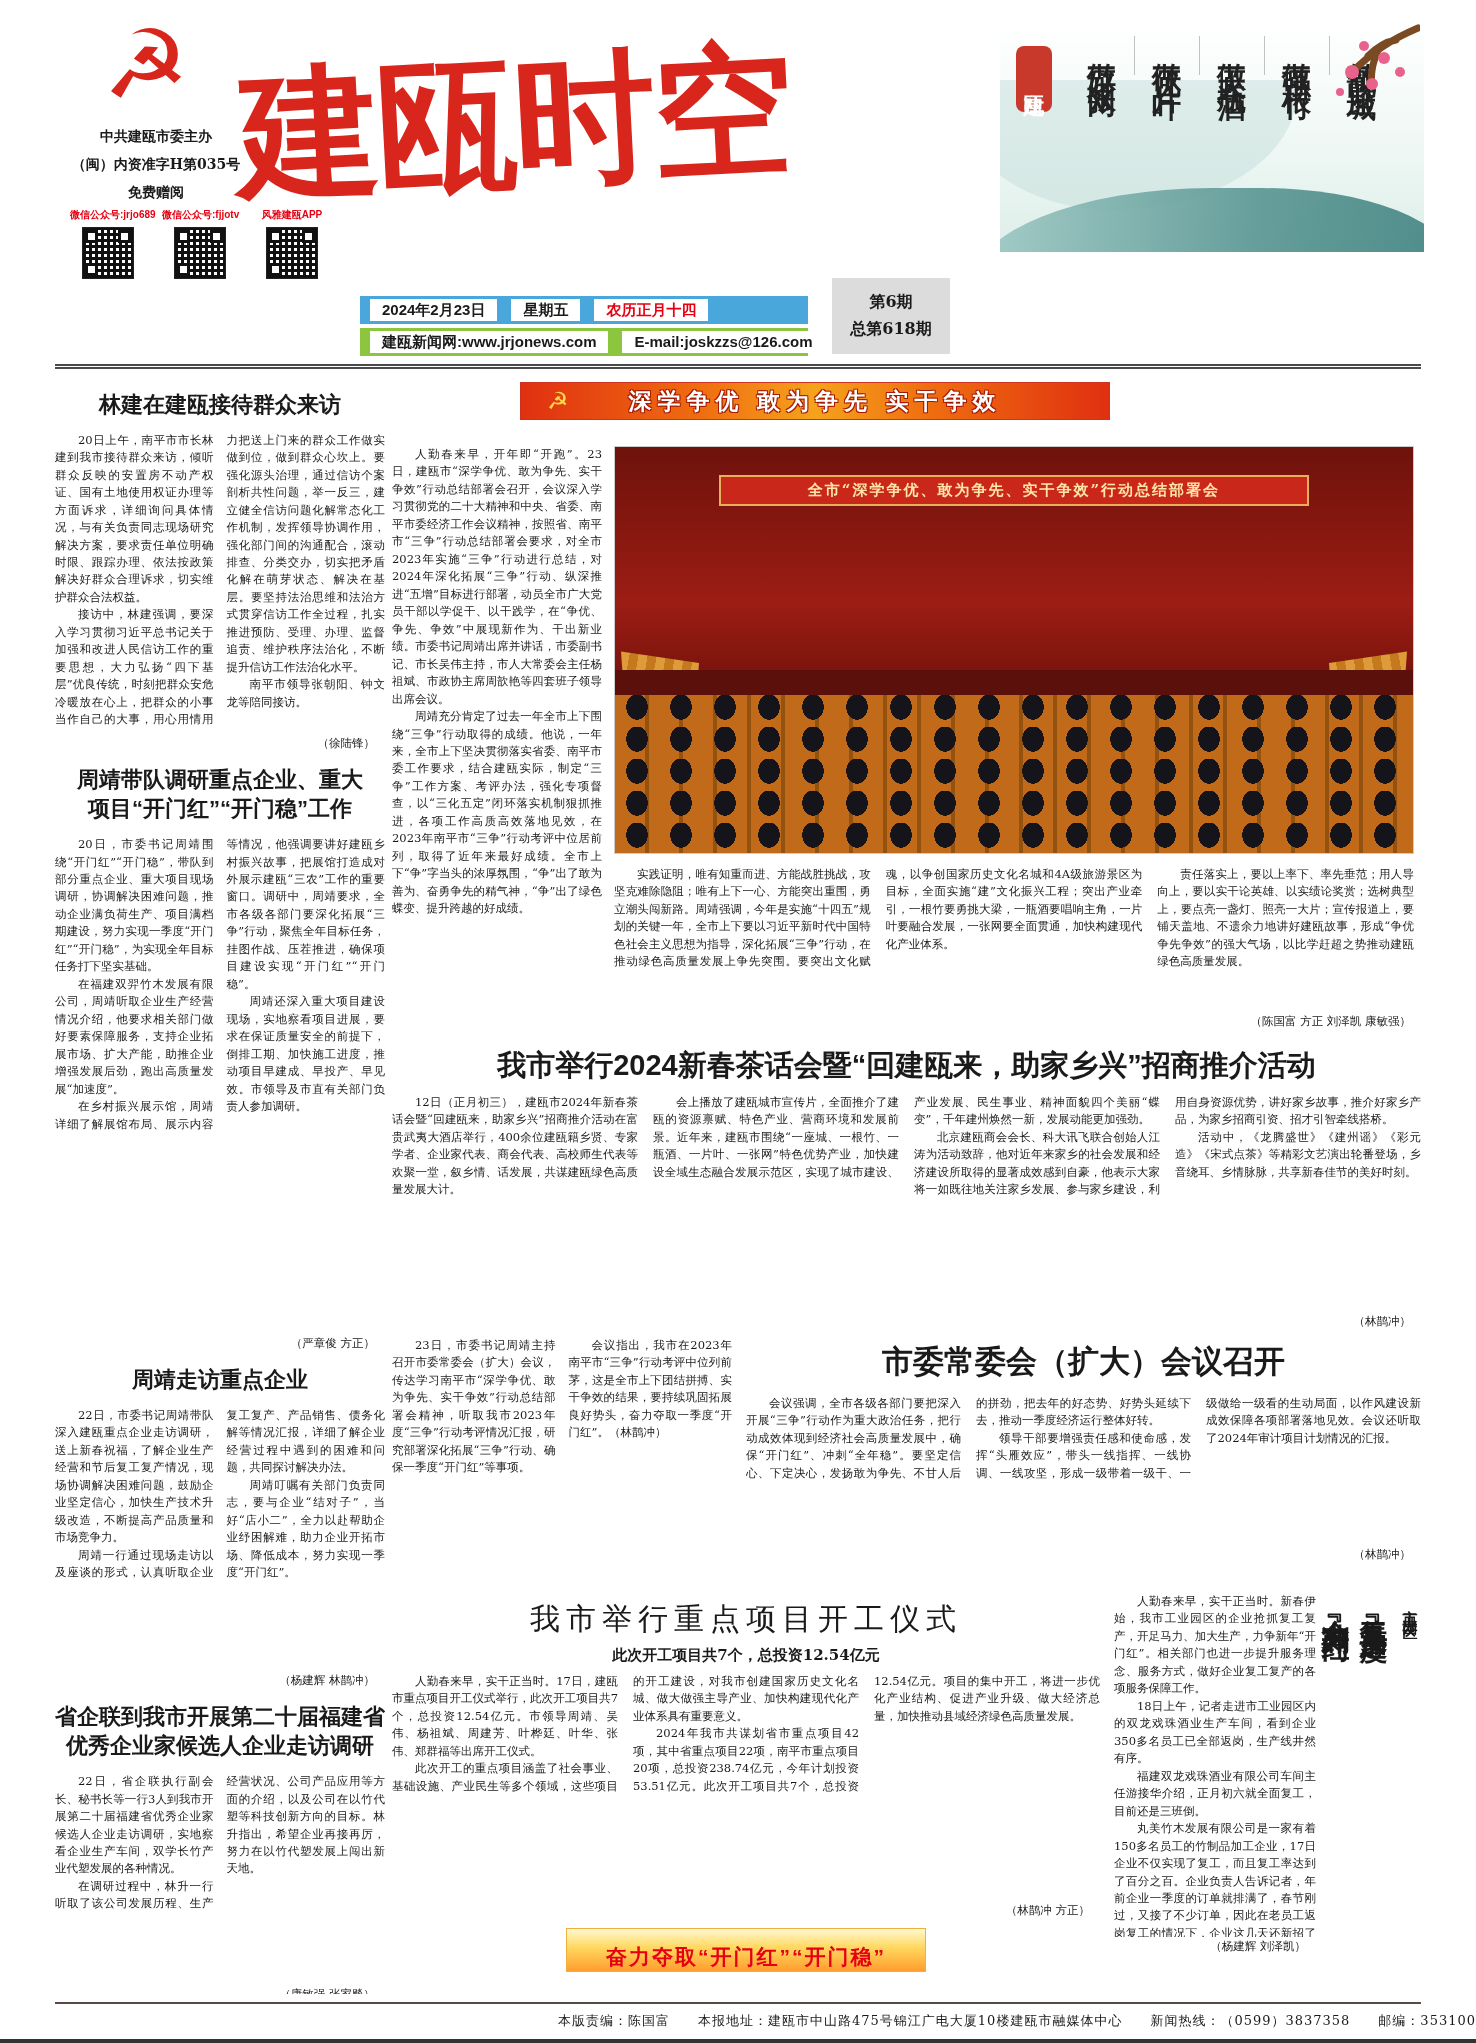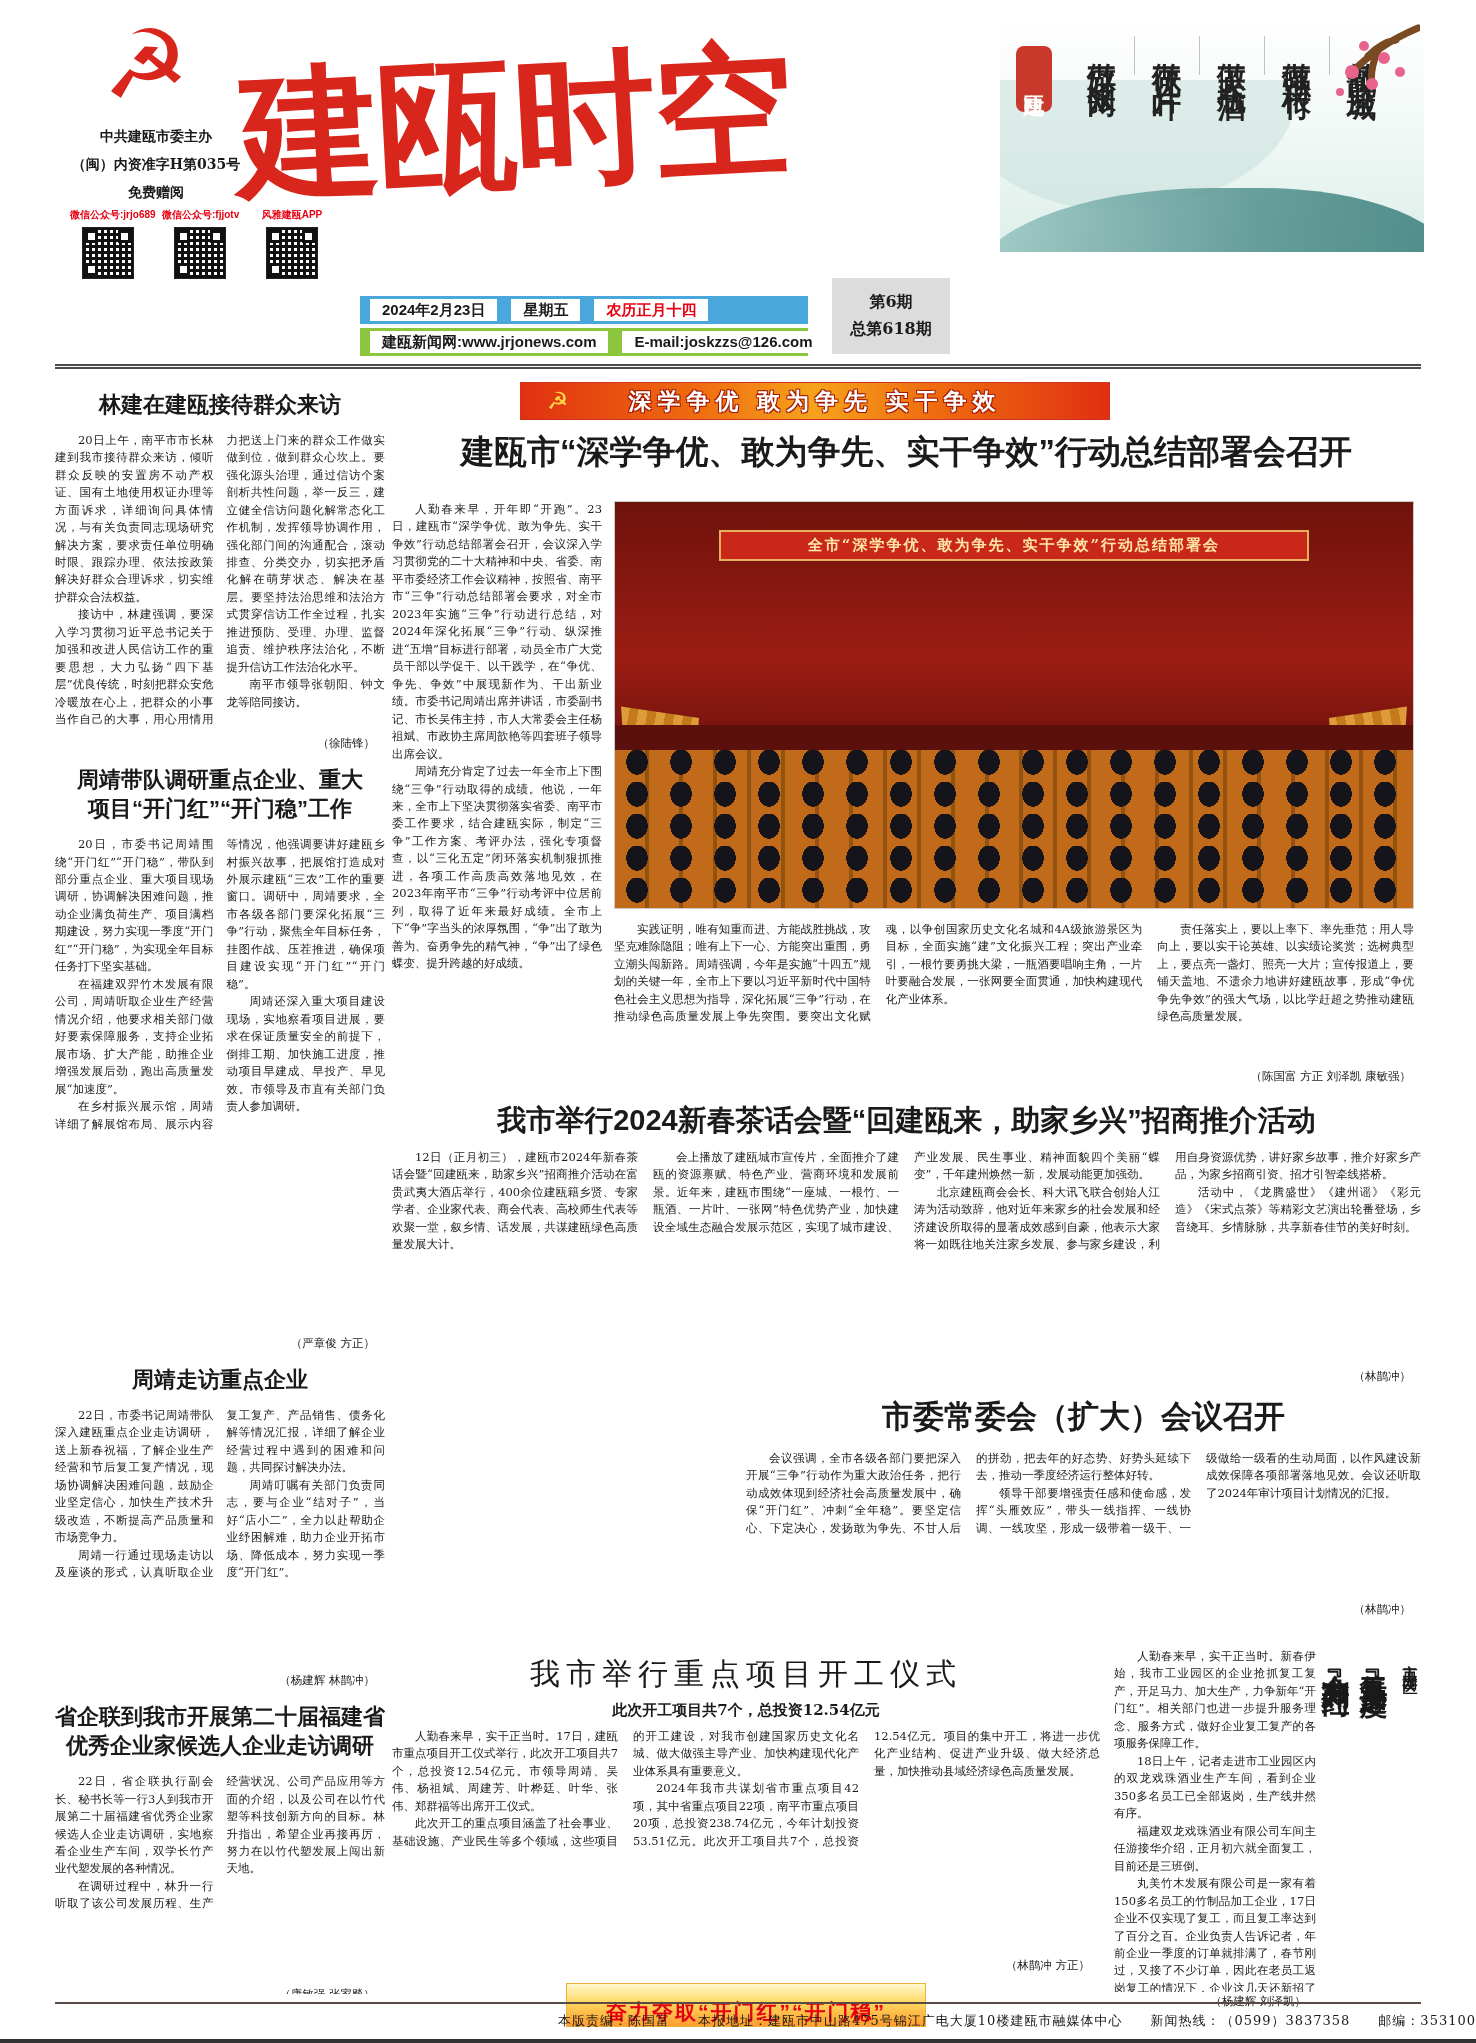--- a/index.html
+++ b/index.html
@@ -262,21 +262,20 @@
     </div>
   </div>
 
   <div class="main-col">
 
     <div class="banner">
       <span class="be">☭</span>
       <span class="bt">深学争优  敢为争先  实干争效</span>
     </div>
 
-    <h1 class="main-hl">建瓯市“深学争优、敢为争先、实干争效”行动总结部署会召开</h1>
 
     <div class="feature">
       <div class="lead-col body">
           <p>人勤春来早，开年即“开跑”。23日，建瓯市“深学争优、敢为争先、实干争效”行动总结部署会召开，会议深入学习贯彻党的二十大精神和中央、省委、南平市委经济工作会议精神，按照省、南平市“三争”行动总结部署会要求，对全市2023年实施“三争”行动进行总结，对2024年深化拓展“三争”行动、纵深推进“五增”目标进行部署，动员全市广大党员干部以学促干、以干践学，在“争优、争先、争效”中展现新作为、干出新业绩。市委书记周靖出席并讲话，市委副书记、市长吴伟主持，市人大常委会主任杨祖斌、市政协主席周歆艳等四套班子领导出席会议。</p>
           <p>周靖充分肯定了过去一年全市上下围绕“三争”行动取得的成绩。他说，一年来，全市上下坚决贯彻落实省委、南平市委工作要求，结合建瓯实际，制定“三争”工作方案、考评办法，强化专项督查，以“三化五定”闭环落实机制狠抓推进，各项工作高质高效落地见效，在2023年南平市“三争”行动考评中位居前列，取得了近年来最好成绩。全市上下“争”字当头的浓厚氛围，“争”出了敢为善为、奋勇争先的精气神，“争”出了绿色蝶变、提升跨越的好成绩。</p>
         </div>
       <div class="photo">
         <div class="ph-stage"></div>
         <div class="ph-flag l"></div>
         <div class="ph-flag r"></div>
@@ -296,20 +295,24 @@
     <h2 class="tea-hl">我市举行2024新春茶话会暨“回建瓯来，助家乡兴”招商推介活动</h2>
     <div class="tea-body body">
         <p>12日（正月初三），建瓯市2024年新春茶话会暨“回建瓯来，助家乡兴”招商推介活动在富贵武夷大酒店举行，400余位建瓯籍乡贤、专家学者、企业家代表、商会代表、高校师生代表等欢聚一堂，叙乡情、话发展，共谋建瓯绿色高质量发展大计。</p>
         <p>会上播放了建瓯城市宣传片，全面推介了建瓯的资源禀赋、特色产业、营商环境和发展前景。近年来，建瓯市围绕“一座城、一根竹、一瓶酒、一片叶、一张网”特色优势产业，加快建设全域生态融合发展示范区，实现了城市建设、产业发展、民生事业、精神面貌四个美丽“蝶变”，千年建州焕然一新，发展动能更加强劲。</p>
         <p>北京建瓯商会会长、科大讯飞联合创始人江涛为活动致辞，他对近年来家乡的社会发展和经济建设所取得的显著成效感到自豪，他表示大家将一如既往地关注家乡发展、参与家乡建设，利用自身资源优势，讲好家乡故事，推介好家乡产品，为家乡招商引资、招才引智牵线搭桥。</p>
         <p>活动中，《龙腾盛世》《建州谣》《彩元造》《宋式点茶》等精彩文艺演出轮番登场，乡音绕耳、乡情脉脉，共享新春佳节的美好时刻。</p>
       </div>
     <div class="byline">（林鹊冲）</div>
 
     <div class="sc-row">
+      <div class="sc-left body">
+          <p>23日，市委书记周靖主持召开市委常委会（扩大）会议，传达学习南平市“深学争优、敢为争先、实干争效”行动总结部署会精神，听取我市2023年度“三争”行动考评情况汇报，研究部署深化拓展“三争”行动、确保一季度“开门红”等事项。</p>
+          <p>会议指出，我市在2023年南平市“三争”行动考评中位列前茅，这是全市上下团结拼搏、实干争效的结果，要持续巩固拓展良好势头，奋力夺取一季度“开门红”。（林鹊冲）</p>
+        </div>
       <div class="sc-right">
         <h2 class="sc-hl">市委常委会（扩大）会议召开</h2>
         <div class="sc-body body">
             <p>会议强调，全市各级各部门要把深入开展“三争”行动作为重大政治任务，把行动成效体现到经济社会高质量发展中，确保“开门红”、冲刺“全年稳”。要坚定信心、下定决心，发扬敢为争先、不甘人后的拼劲，把去年的好态势、好势头延续下去，推动一季度经济运行整体好转。</p>
             <p>领导干部要增强责任感和使命感，发挥“头雁效应”，带头一线指挥、一线协调、一线攻坚，形成一级带着一级干、一级做给一级看的生动局面，以作风建设新成效保障各项部署落地见效。会议还听取了2024年审计项目计划情况的汇报。</p>
           </div>
         <div class="byline">（林鹊冲）</div>
       </div>
     </div>
 

